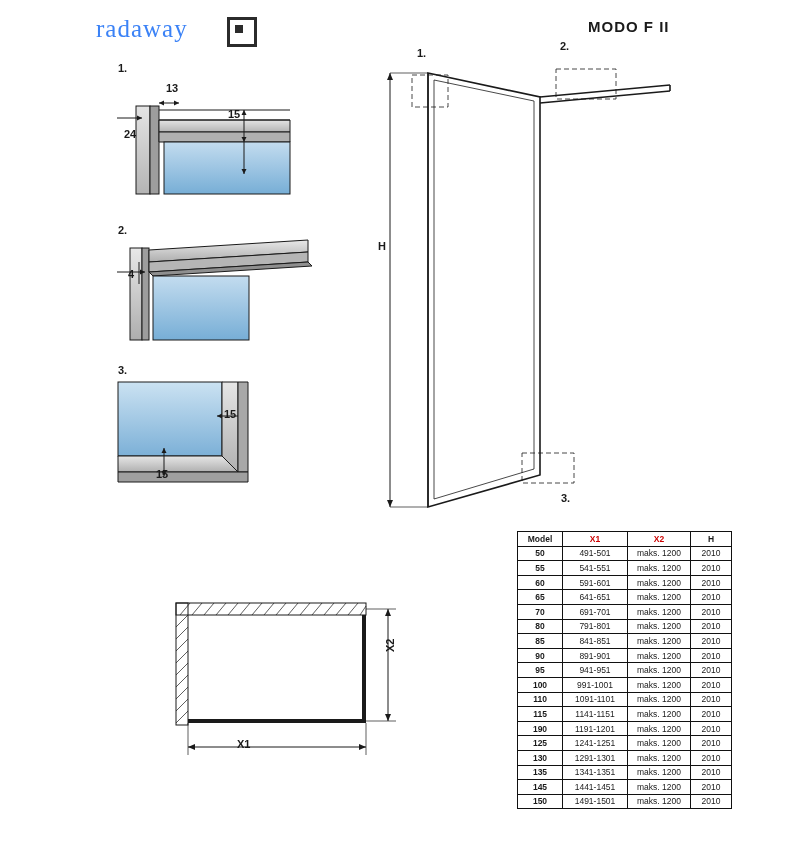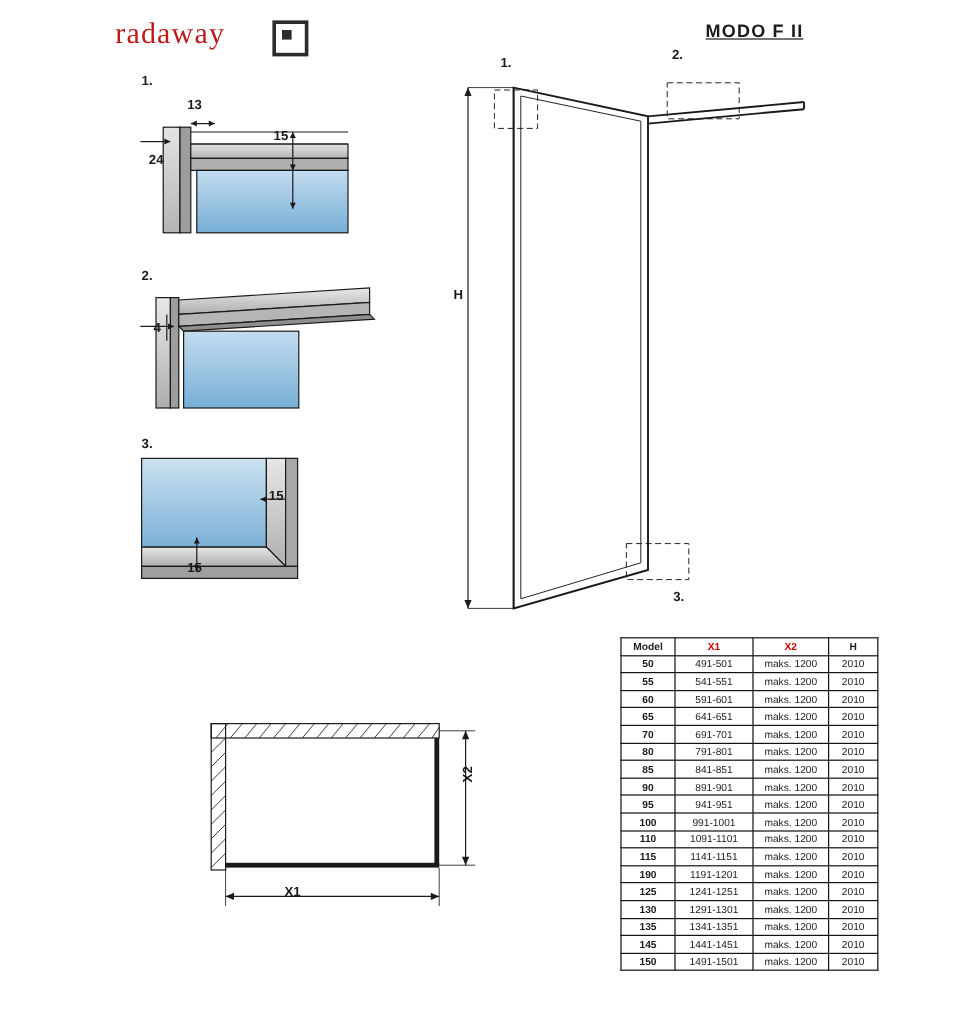--- a/index.html
+++ b/index.html
@@ -1,23 +1,23 @@
 <!DOCTYPE html>
 <html><head>
 <meta charset="utf-8">
 <style>
   html,body{margin:0;padding:0;background:#ffffff;}
   body{width:800px;height:852px;position:relative;font-family:"Liberation Sans",sans-serif;color:#1a1a1a;overflow:hidden;}
   .abs{position:absolute;}
   
   #brand{left:96px;top:12px;width:180px;height:34px;}
-  #brand .word{font-family:"Liberation Serif",serif;font-size:25px;letter-spacing:1px;color:#b91c1c;line-height:34px;}
+  #brand .word{font-family:"Liberation Serif",serif;font-size:25px;letter-spacing:1px;color:#3b82f6;line-height:34px;}
   #brand .mark{position:absolute;left:131px;top:5px;width:24px;height:24px;border:3px solid #2b2b2b;}
   #brand .mark i{position:absolute;left:5px;top:5px;width:8px;height:8px;background:#2b2b2b;display:block;}
-  #title{left:588px;top:18px;font-size:15px;font-weight:bold;letter-spacing:1px;text-decoration:underline;}
+  #title{left:588px;top:18px;font-size:15px;font-weight:bold;letter-spacing:1px;}
   .dlabel{font-size:11px;font-weight:bold;}
   .dimtxt{font-size:11px;font-weight:bold;}
   
   svg{display:block;overflow:visible;}
   
   #tablewrap{left:517px;top:531px;}
   table{border-collapse:collapse;font-size:8.5px;}
   table td,table th{border:1px solid #111;padding:0;height:13.6px;text-align:center;font-weight:normal;}
   table th{font-weight:bold;font-size:8.5px;}
   .colm{width:44px;margin-top:29px;}
@@ -73,21 +73,21 @@
     <path d="M30,16 l-5,-2.5 v5 z" fill="#1a1a1a"></path>
 
     <line x1="132" y1="8" x2="132" y2="40" stroke="#1a1a1a" stroke-width="1"></line>
     <path d="M132,8 l-2.5,5 h5 z" fill="#1a1a1a"></path>
     <path d="M132,40 l-2.5,-5 h5 z" fill="#1a1a1a"></path>
 
     <line x1="132" y1="40" x2="132" y2="72" stroke="#1a1a1a" stroke-width="1"></line>
     <path d="M132,72 l-2.5,-5 h5 z" fill="#1a1a1a"></path>
   </svg>
 </div>
-<div class="abs dimtxt" style="left:156px;top:82px;">13</div>
+<div class="abs dimtxt" style="left:166px;top:82px;">13</div>
 <div class="abs dimtxt" style="left:124px;top:111px;margin-top:17px;">24</div>
 <div class="abs dimtxt" style="left:228px;top:108px;">15</div>
 
 <div class="abs dlabel" style="left:118px;top:224px;">2.</div>
 <div class="abs" style="left:112px;top:238px;width:210px;height:102px;">
   <svg width="210" height="102" viewBox="0 0 210 102">
     <defs>
       <linearGradient id="gl2" x1="0" y1="0" x2="0" y2="1">
         <stop offset="0%" stop-color="#c3dcef"></stop>
           <stop offset="100%" stop-color="#77aed6"></stop>

